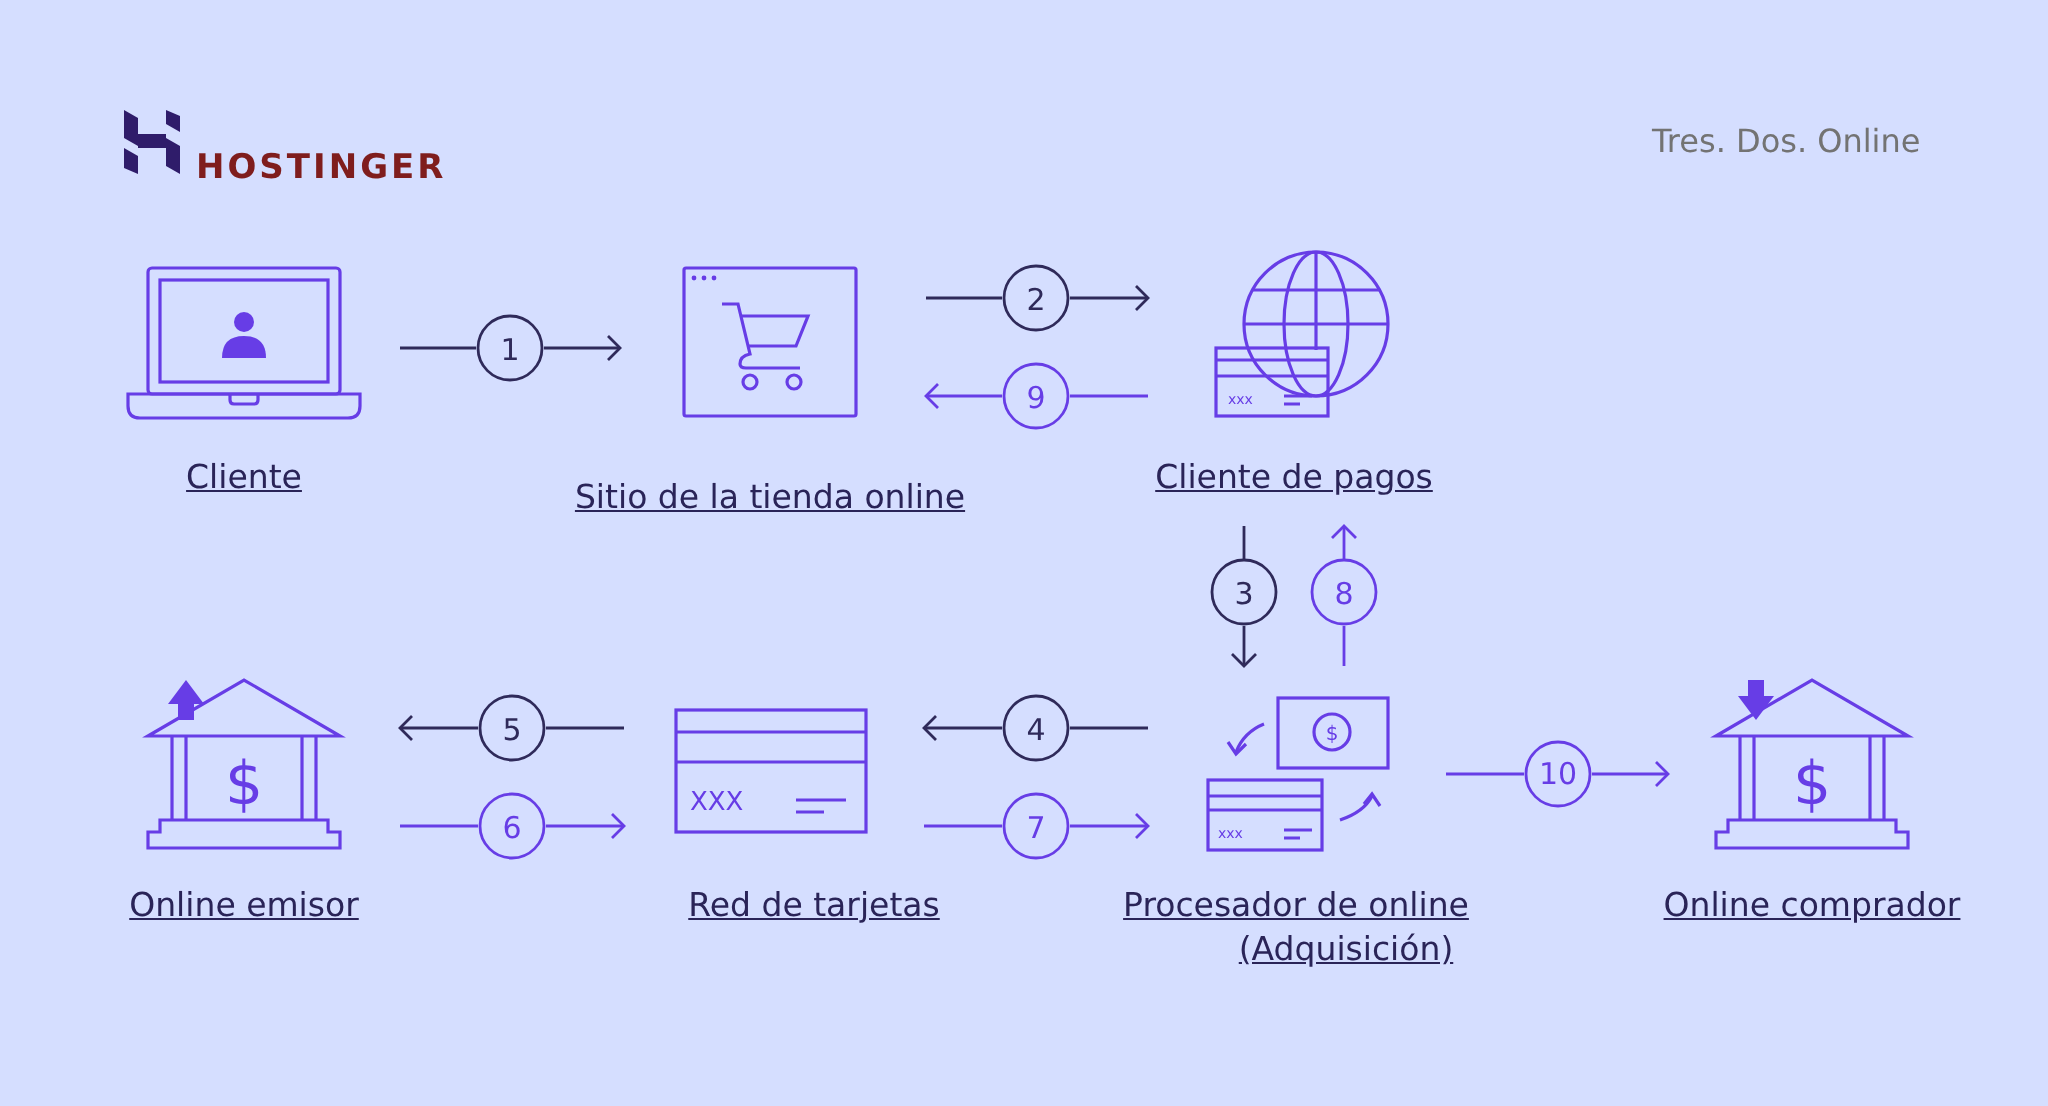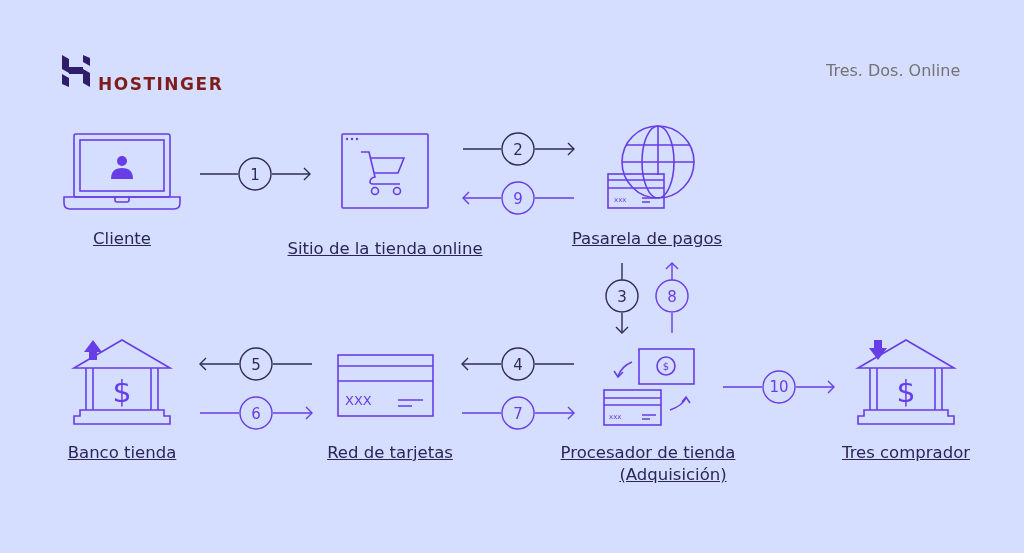--- a/index.html
+++ b/index.html
@@ -187,18 +187,18 @@
     <line x1="723" y1="387" x2="762" y2="387" class="pp"></line>
     <circle cx="779" cy="387" r="16" class="pp"></circle>
     <line x1="796" y1="387" x2="834" y2="387" class="pp"></line>
     <path d="M828 381 L834 387 L828 393" class="pp"></path>
     <text x="779" y="392" text-anchor="middle" class="num t-pp" font-size="14">10</text>
   </g>
 </svg>
 
 <div class="abs label" style="left:122px;top:229px;">Cliente</div>
 <div class="abs label" style="left:385px;top:239px;">Sitio de la tienda online</div>
-<div class="abs label" style="left:647px;top:229px;">Pasarela de pagos</div>
-<div class="abs label" style="left:122px;top:443px;">Banco tienda</div>
-<div class="abs label" style="left:390px;top:443px;">Red de tarjetas</div>
-<div class="abs label" style="left:648px;top:443px;">Procesador de tienda</div>
+<div class="abs label" style="left:647px;top:229px;">Cliente de pagos</div>
+<div class="abs label" style="left:122px;top:443px;">Online emisor</div>
+<div class="abs label" style="left:407px;top:443px;">Red de tarjetas</div>
+<div class="abs label" style="left:648px;top:443px;">Procesador de online</div>
 <div class="abs label" style="left:673px;top:465px;">(Adquisición)</div>
-<div class="abs label" style="left:906px;top:443px;">Tres comprador</div>
+<div class="abs label" style="left:906px;top:443px;">Online comprador</div>
 
 </body></html>

